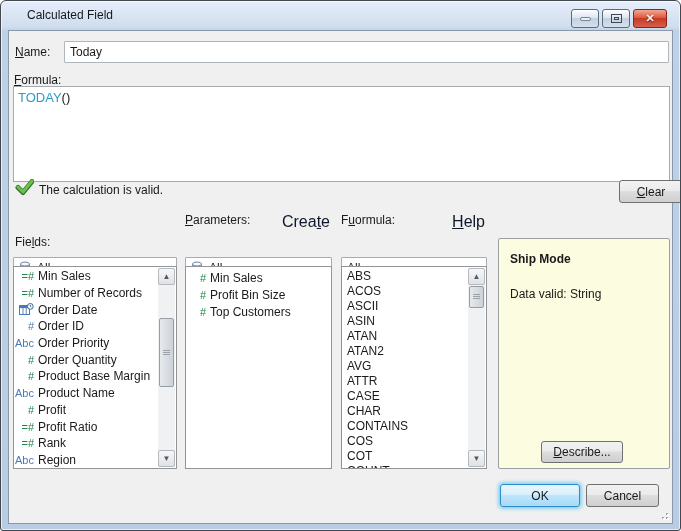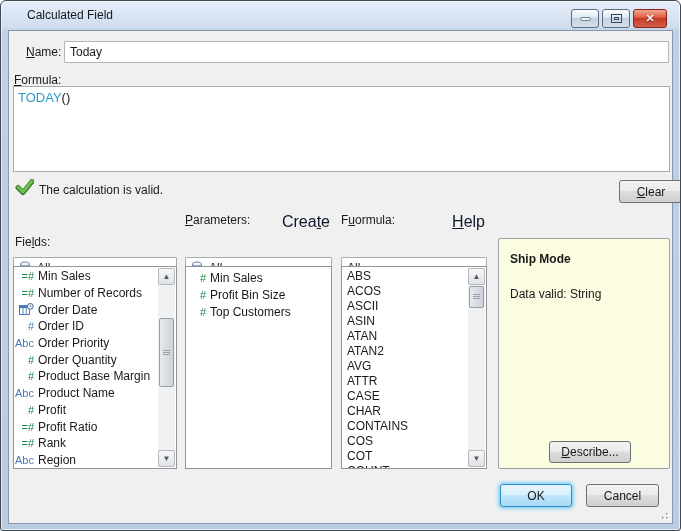--- a/index.html
+++ b/index.html
@@ -119,25 +119,25 @@
           <span class="maxbox"></span>
         </button>
       <button class="wbtn close">
           <span>✕</span>
         </button>
     </div>
   </div>
 
   <div class="client">
 
-    <span class="lbl" style="left:17px; top:14px;"><span></span><span class="u">N</span><span>ame:</span></span>
+    <span class="lbl" style="left:6px; top:14px;"><span></span><span class="u">N</span><span>ame:</span></span>
     <div class="textbox" style="left:55px; top:10px; width:605px; height:22px;"><span>Today</span></div>
 
     <span class="lbl" style="left:5px; top:42px;"><span></span><span class="u">F</span><span>ormula:</span></span>
-    <div class="formula-box" style="left:4px; top:55px; width:657px; height:86px;"><span class="fn-name">TODAY</span><span class="fn-args">()</span></div>
+    <div class="formula-box" style="left:4px; top:55px; width:657px; height:96px;"><span class="fn-name">TODAY</span><span class="fn-args">()</span></div>
 
     <svg style="position:absolute; left:6px; top:148px;" width="19" height="17" viewBox="0 0 19 17">
       <path d="M3 8.5 L8 13.5 L17 2.5" fill="none" stroke="#35752d" stroke-width="5" stroke-linecap="round" stroke-linejoin="round"></path>
       <path d="M3 8 L8 13 L17 2" fill="none" stroke="#6cc14e" stroke-width="3" stroke-linecap="round" stroke-linejoin="round"></path>
     </svg>
     <span class="lbl" style="left:30px; top:152px;">The calculation is valid.</span>
 
     <button class="btn" style="left:610px; top:149px; width:64px; height:23px;text-align:center;">
         <span><span></span><span class="u">C</span><span>lear</span></span>
       </button>
@@ -305,26 +305,26 @@
       <div class="sbar">
         <div class="sarrow up">▲</div>
         <div class="sthumb" style="top:18px; height:22px;"></div>
         <div class="sarrow down">▼</div>
       </div>
     </div>
 
     <div class="info-panel" style="left:489px; top:207px; width:172px; height:231px;">
       <span class="info-title">Ship Mode</span>
       <span class="info-type">Data valid: String</span>
-      <button class="btn" style="left:50px; top:202px; width:82px; height:22px;">
+      <button class="btn" style="left:42px; top:202px; width:82px; height:22px;">
           <span><span></span><span class="u">D</span><span>escribe...</span></span>
         </button>
     </div>
 
-    <button class="btn default" style="left:491px; top:453px; width:72px; height:23px;text-align:center;">OK</button>
+    <button class="btn default" style="left:491px; top:453px; width:80px; height:23px;text-align:center;">OK</button>
     <button class="btn" style="left:577px; top:453px; width:73px; height:23px;">Cancel</button>
 
     <svg class="grip" width="13" height="13" viewBox="0 0 13 13">
       <rect x="9" y="9" width="2" height="2" fill="#9aa3ab"></rect>
         <rect x="10" y="10" width="2" height="2" fill="#fff"></rect>
       <rect x="9" y="5" width="2" height="2" fill="#9aa3ab"></rect>
         <rect x="10" y="6" width="2" height="2" fill="#fff"></rect>
       <rect x="5" y="9" width="2" height="2" fill="#9aa3ab"></rect>
         <rect x="6" y="10" width="2" height="2" fill="#fff"></rect>
     </svg>

